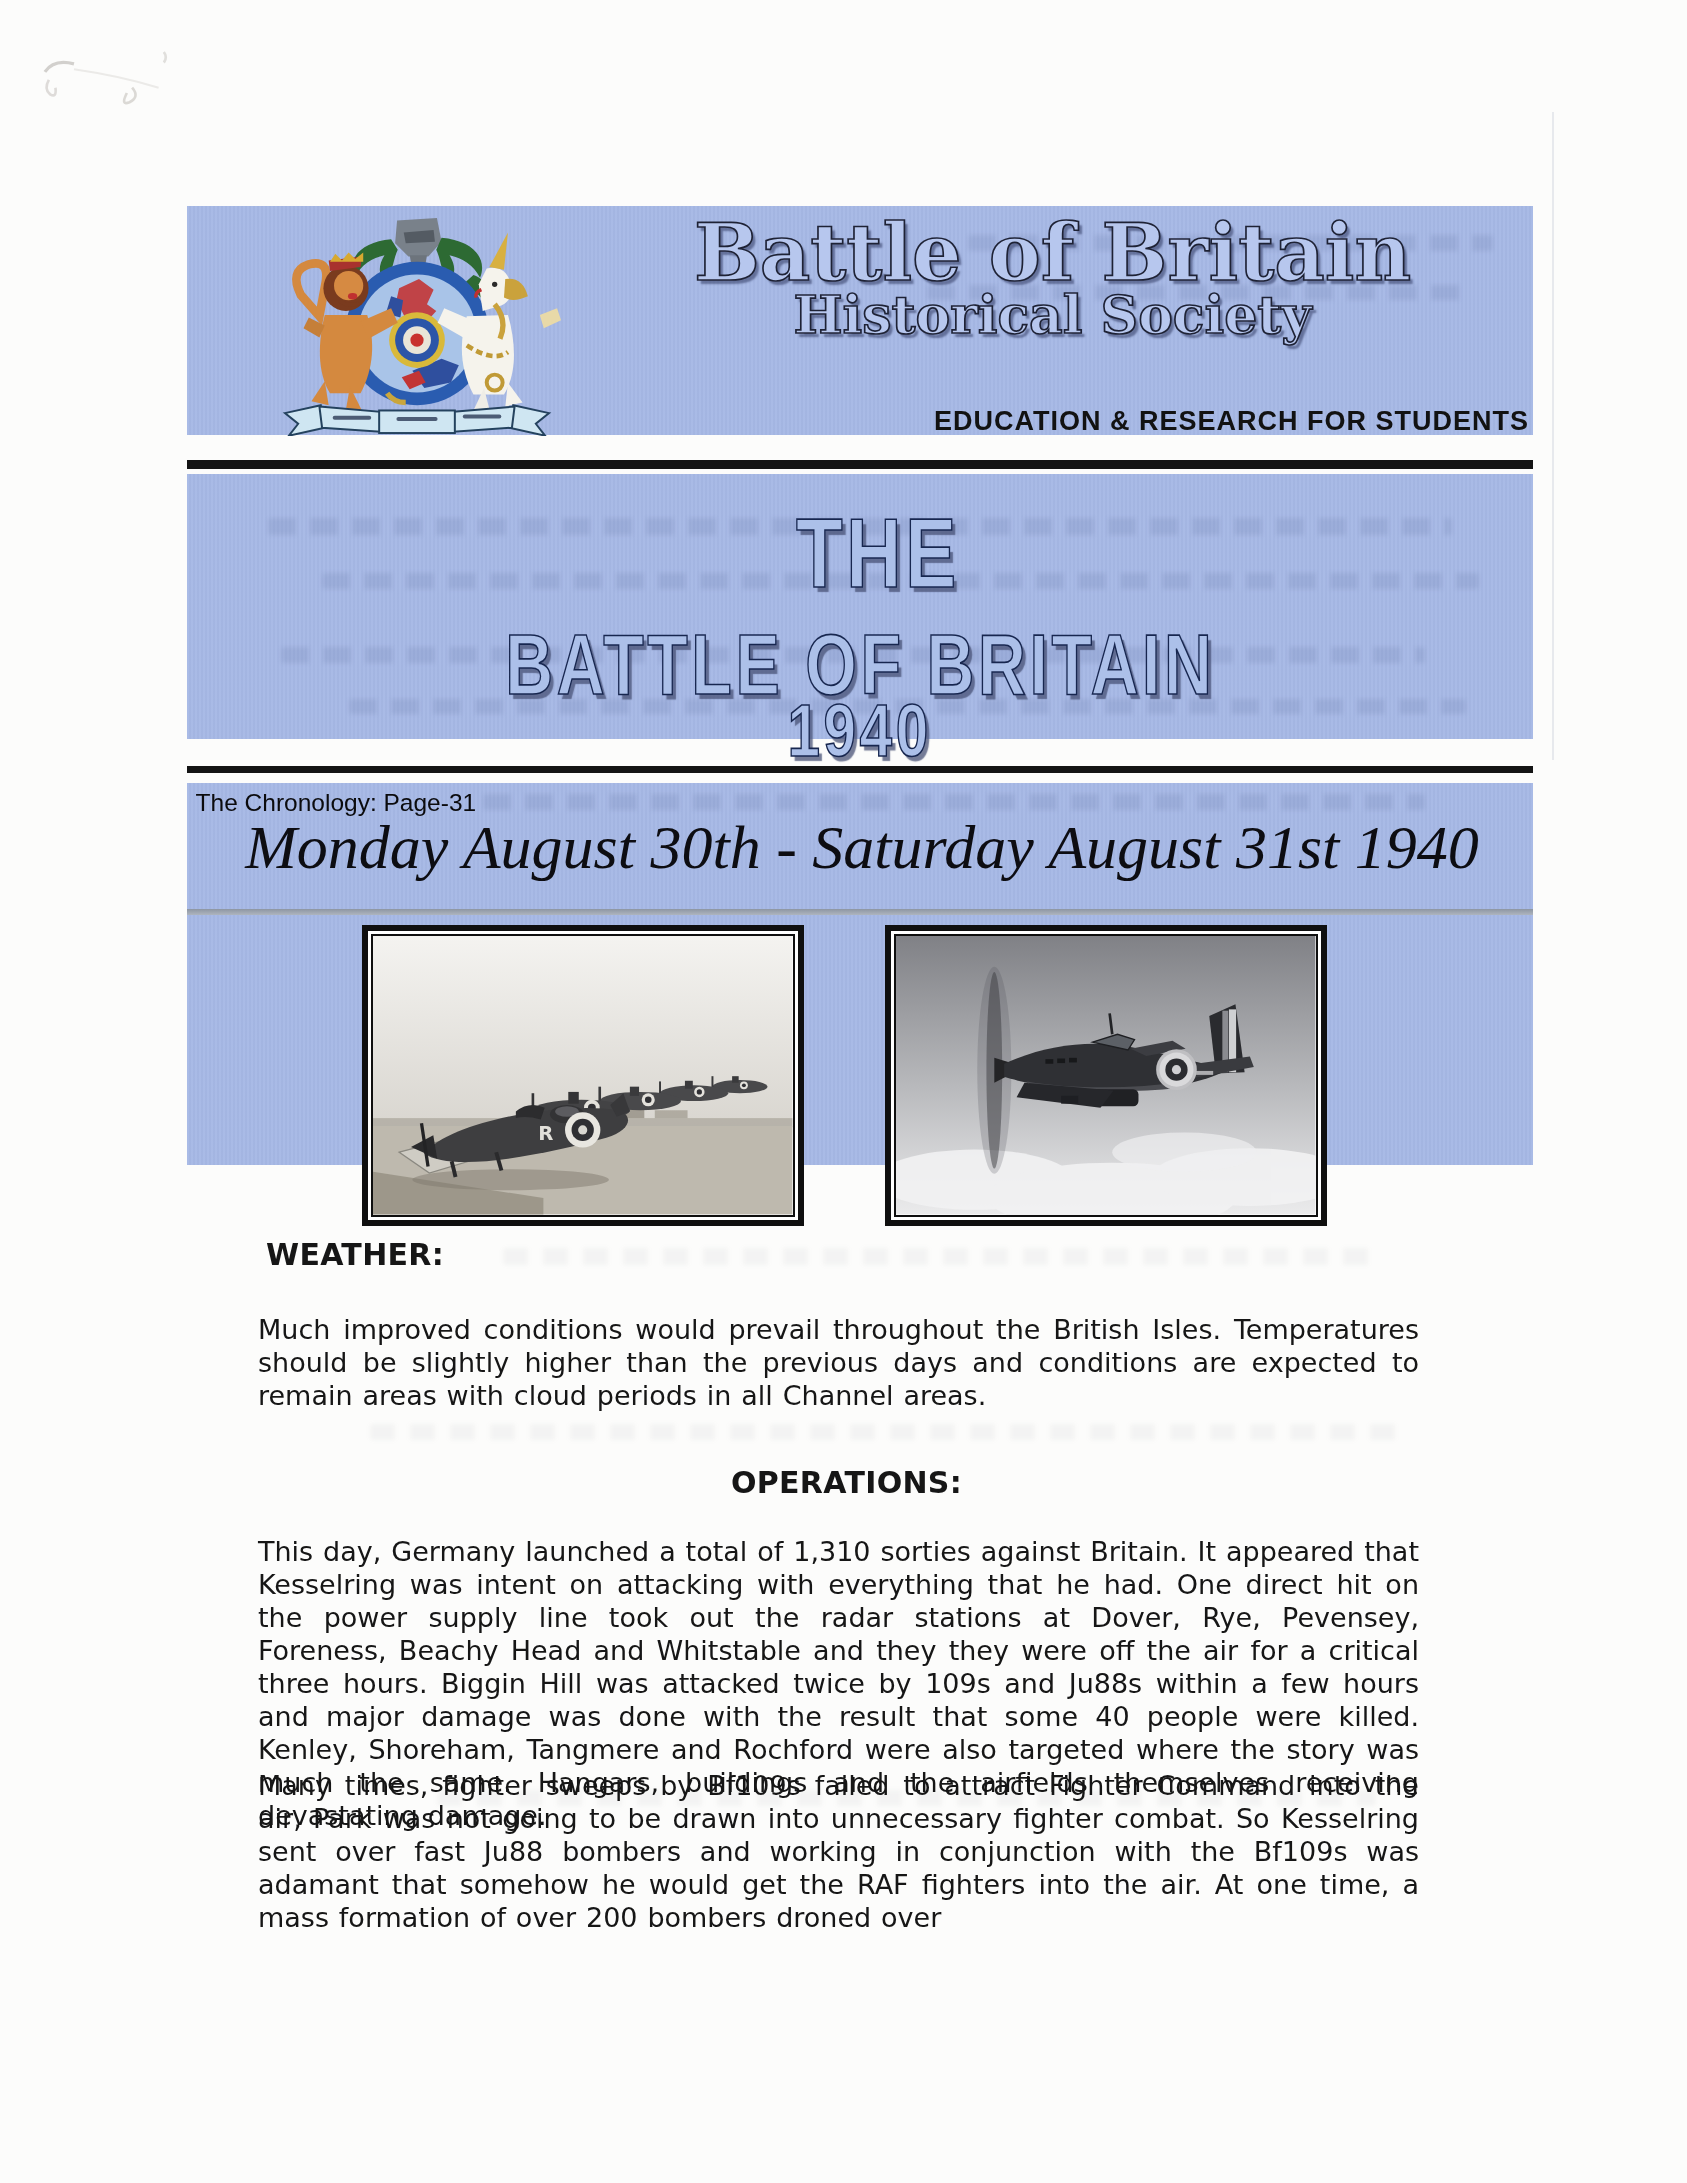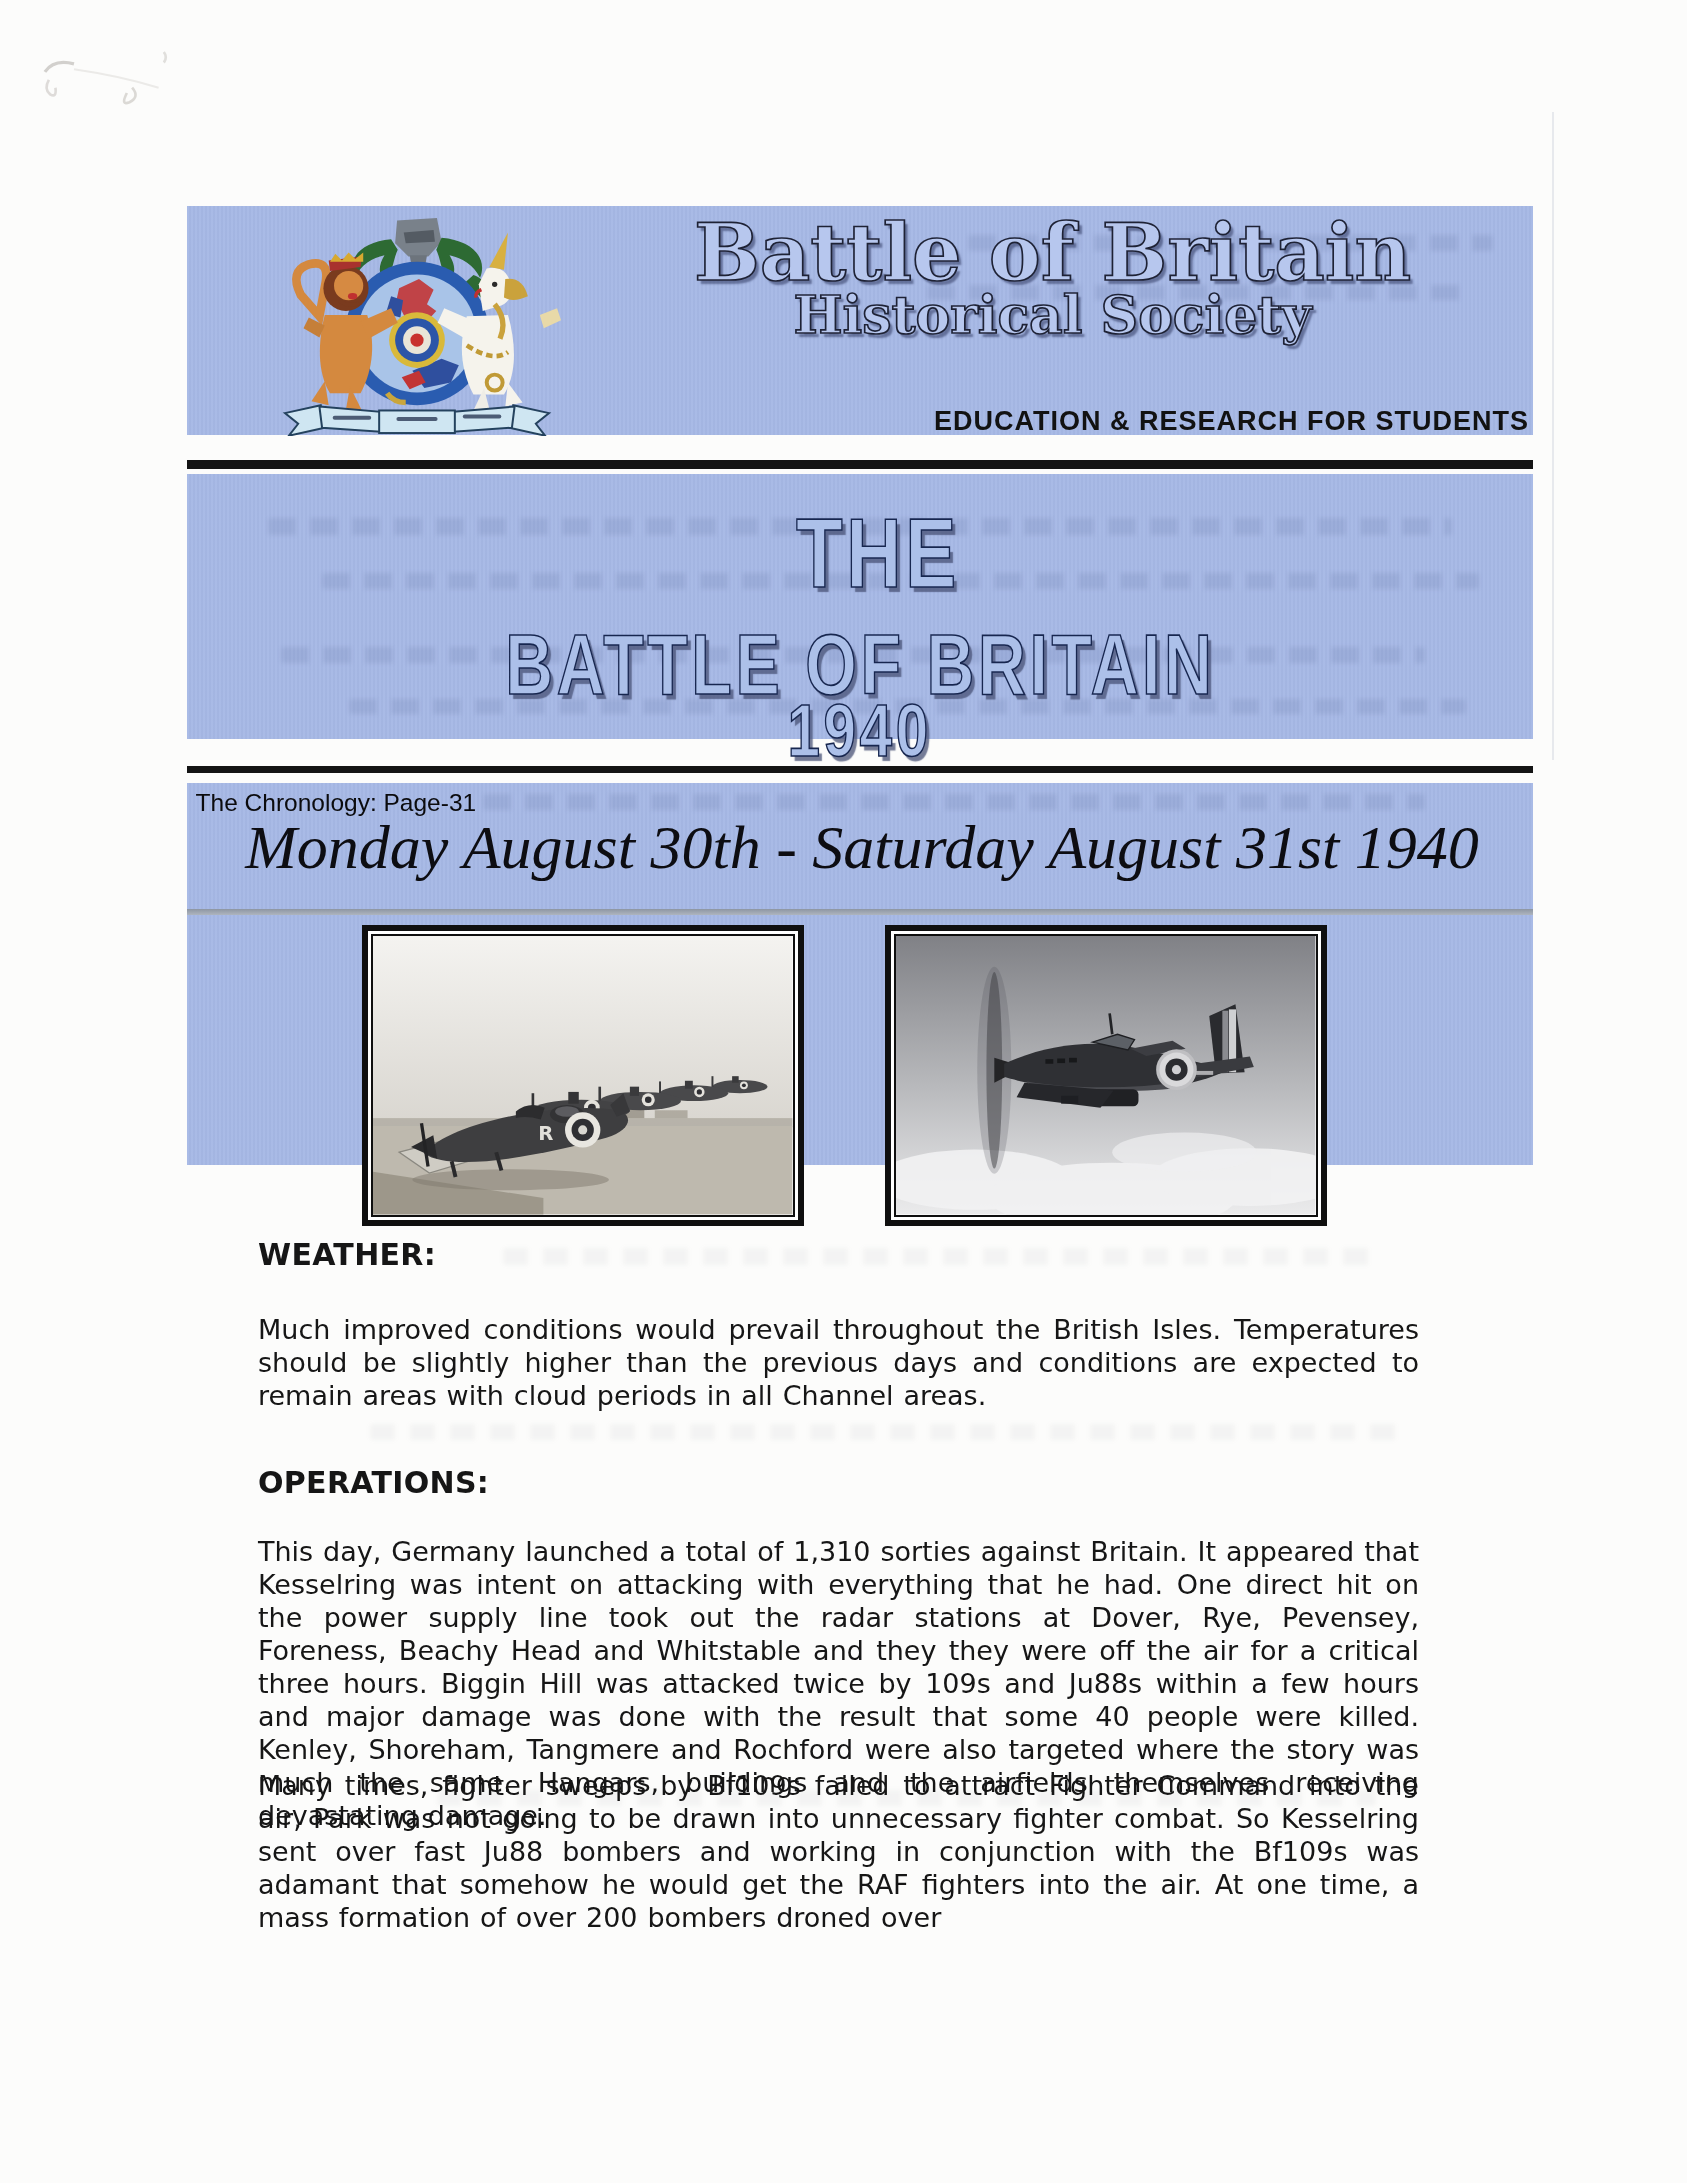--- a/index.html
+++ b/index.html
@@ -51,23 +51,23 @@
              background:linear-gradient(#8d96a2,#aeb5bf);}
   .photo{position:absolute;top:142px;width:442px;height:301px;box-sizing:border-box;
          background:#ffffff;border:6px solid #0f0f0f;padding:3.3px;}
   .photo-inner{width:100%;height:100%;box-sizing:border-box;border:2px solid #0f0f0f;overflow:hidden;}
   .photo-left{left:175px;}
   .photo-right{left:698px;}
   .photo svg{display:block;width:100%;height:100%;}
   
   .tblock{position:absolute;left:258px;width:1161px;color:#161616;}
   .sec-heading{font-family:"DejaVu Sans", sans-serif;font-weight:bold;font-size:30px;
-               letter-spacing:0.3px;}
+               letter-spacing:0.3px;margin-left:8px;}
   .h-weather{top:1237px;}
-  .h-operations{top:1465px;}
+  .h-operations{top:1465px;text-align:center;}
   .para{font-size:27px;line-height:33px;text-align:justify;word-spacing:1.3px;}
   .p-weather{top:1313px;}
   .p-ops1{top:1535px;}
   .p-ops2{top:1769px;}
 </style>
 </head>
 <body>
 
 <div class="page">
 

